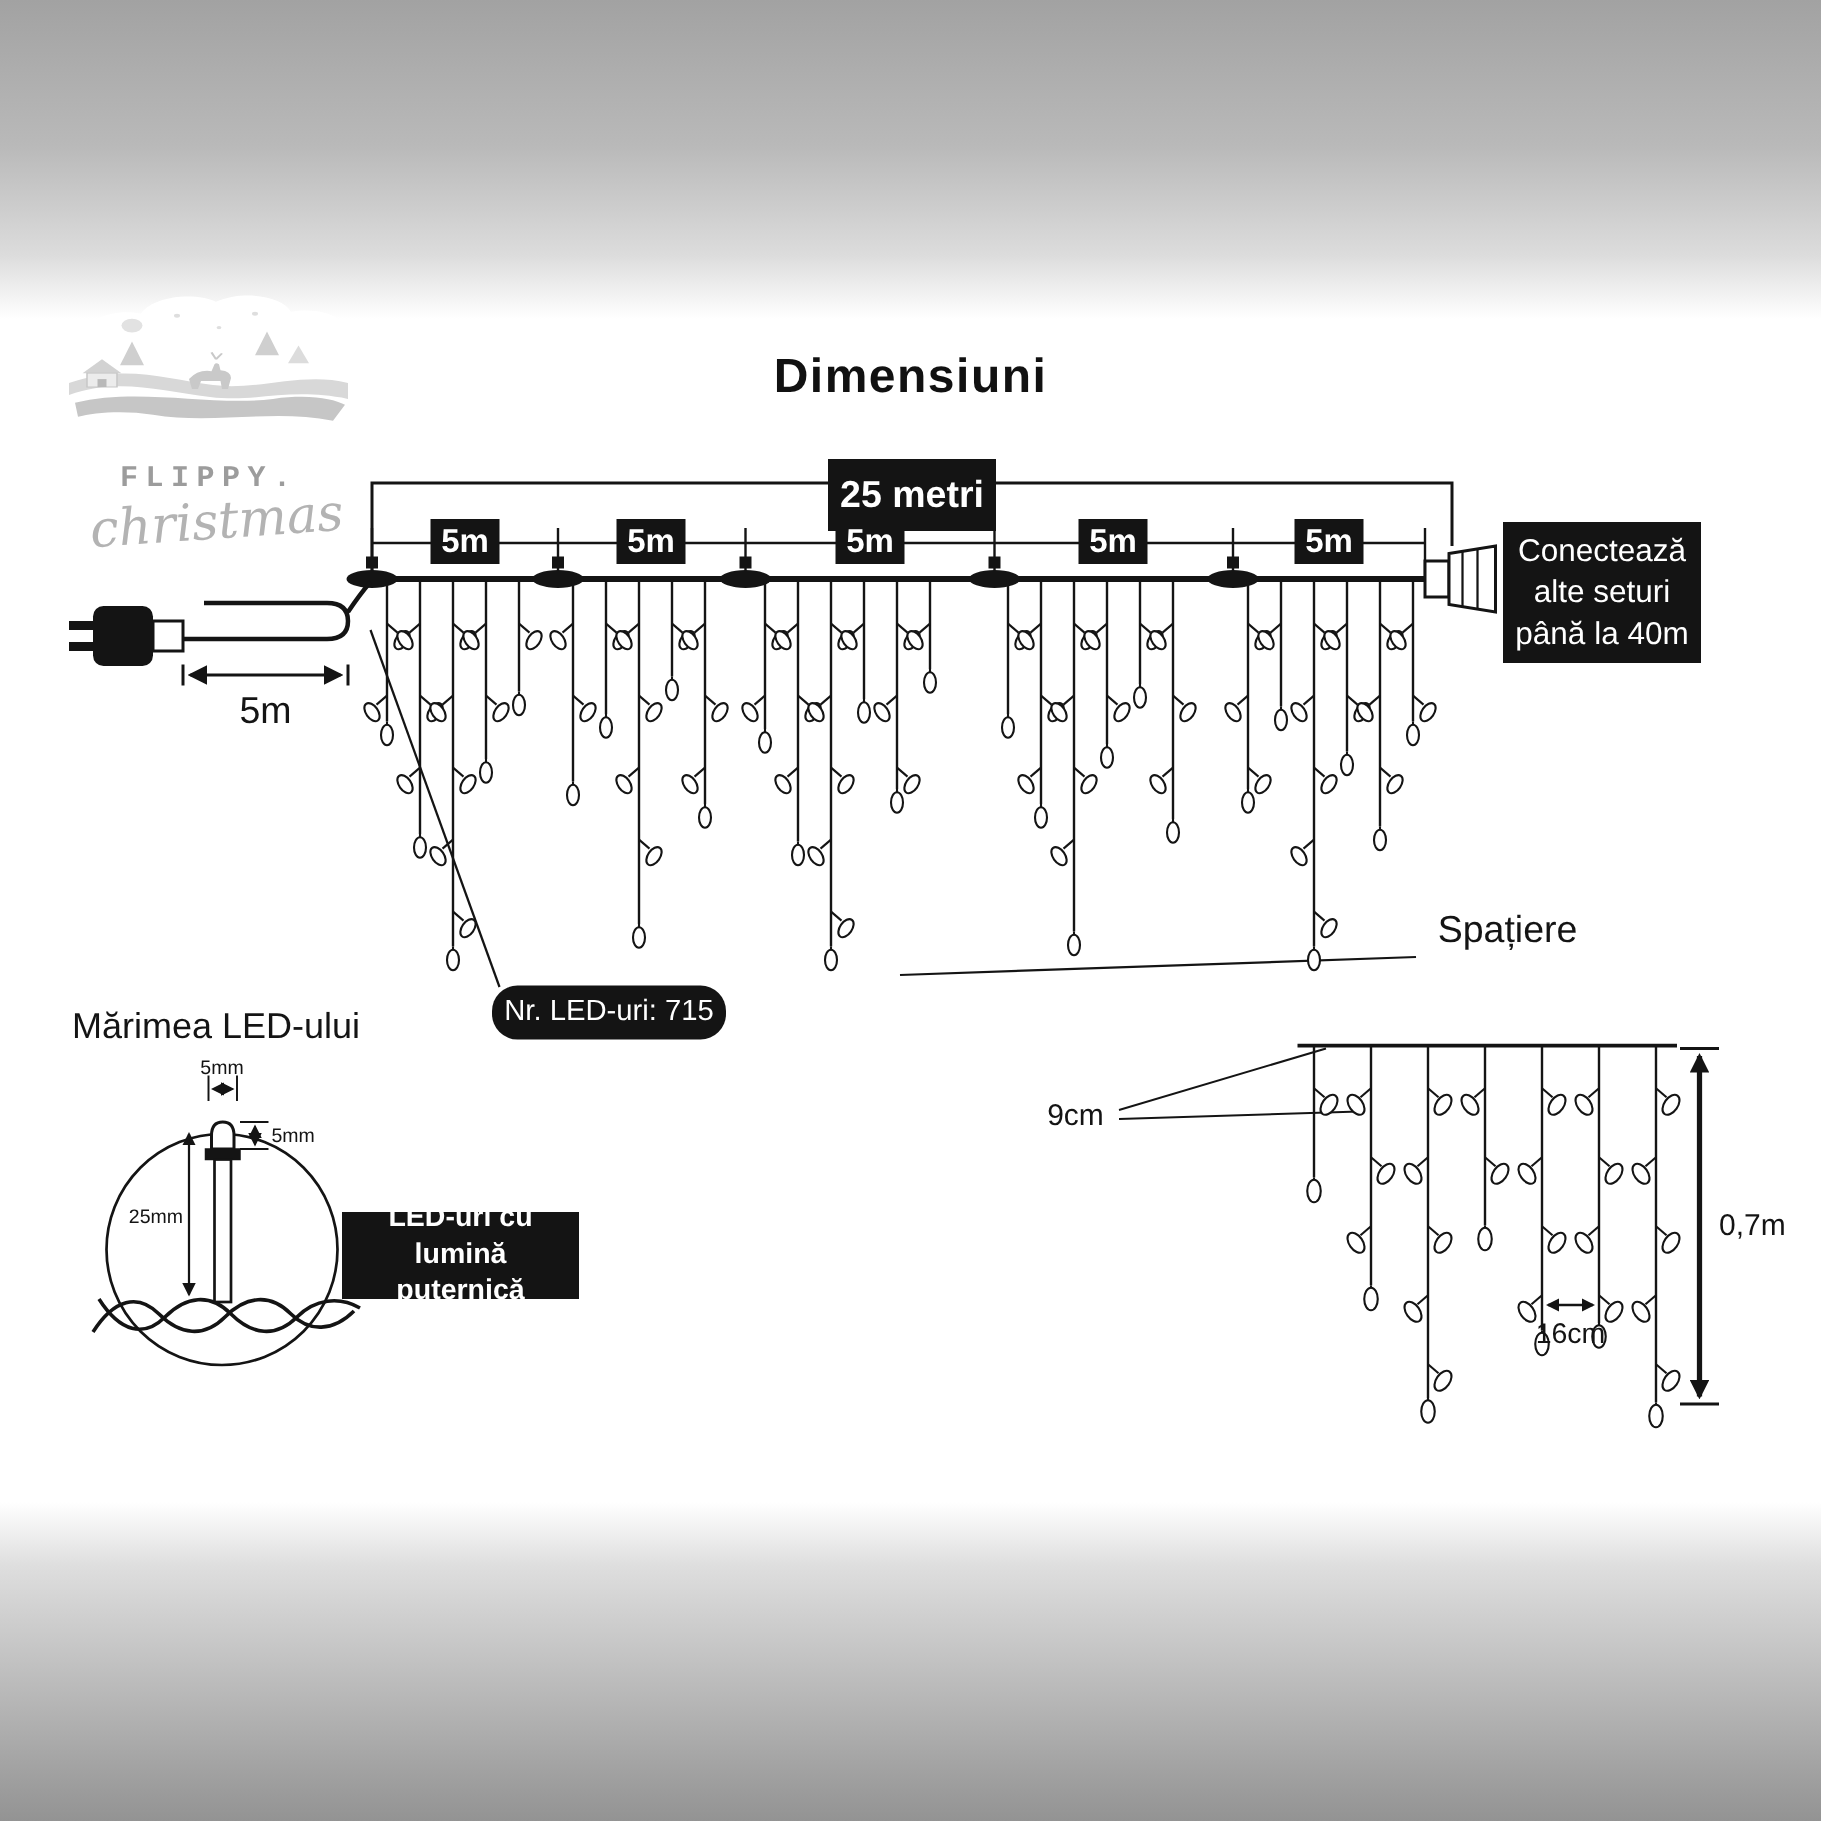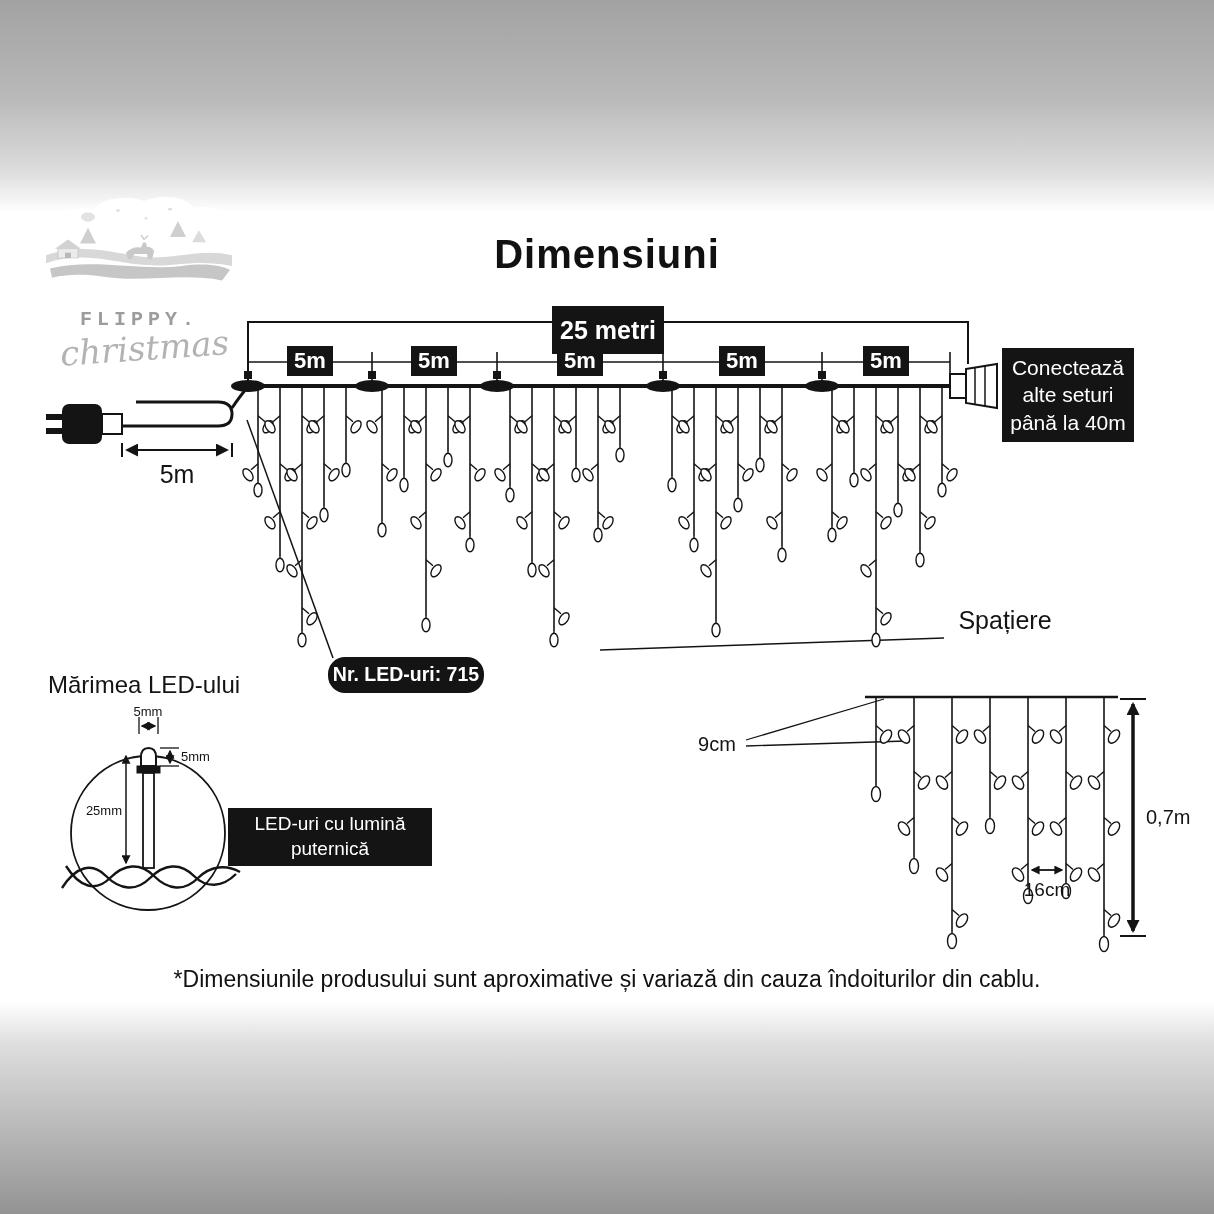--- a/index.html
+++ b/index.html
@@ -5,32 +5,32 @@
   html,body{margin:0;padding:0;}
   .canvas{
     position:relative;width:1214px;height:1214px;overflow:hidden;
     font-family:"Liberation Sans","DejaVu Sans",sans-serif;color:#141414;
     background:linear-gradient(180deg,#a2a2a2 0%,#b9b9b9 8%,#dcdcdc 14%,#ffffff 17.5%,#ffffff 82.5%,#dedede 86%,#b3b3b3 94%,#939393 100%);
   }
   svg.layer{position:absolute;left:0;top:0;}
   .abs{position:absolute;}
   .title{
     left:0;right:0;top:232px;text-align:center;
-    font-size:40px;font-weight:bold;letter-spacing:1px;color:#111;
+    font-size:32px;font-weight:bold;letter-spacing:1px;color:#111;
   }
   .box{
     position:absolute;background:#141414;color:#fff;
     display:flex;flex-direction:column;align-items:center;justify-content:center;
     text-align:center;line-height:1.3;
   }
   .box-25m{left:552px;top:306px;width:112px;height:48px;font-size:25px;font-weight:bold;}
   .box-5m{top:346px;width:46px;height:30px;font-size:22px;font-weight:bold;}
   .box-connect{left:1002px;top:348px;width:132px;height:94px;font-size:21px;font-weight:500;}
-  .box-ledcount{left:328px;top:657px;width:156px;height:36px;font-size:19.5px;font-weight:700;border-radius:17px;}
-  .box-callout{left:228px;top:808px;width:204px;height:58px;font-size:19px;font-weight:400;text-align:center;}
+  .box-ledcount{left:328px;top:657px;width:156px;height:36px;font-size:19.5px;font-weight:400;border-radius:17px;}
+  .box-callout{left:228px;top:808px;width:158px;height:58px;font-size:19px;font-weight:700;text-align:center;}
   .lead-label{left:147px;top:460px;width:60px;text-align:center;font-size:25px;}
   .heading-led{left:48px;top:671px;width:220px;text-align:left;font-size:24px;font-weight:500;}
   .heading-spacing{left:940px;top:606px;width:130px;text-align:center;font-size:25px;font-weight:500;}
   .small13{font-size:13px;}
   .lbl-bulb-w{left:128px;top:704px;width:40px;text-align:center;}
   .lbl-bulb-h{left:181px;top:749px;width:42px;text-align:left;}
   .lbl-total-h{left:78px;top:803px;width:44px;text-align:right;}
   .small20{font-size:20px;}
   .lbl-9cm{left:692px;top:733px;width:50px;text-align:center;}
   .lbl-16cm{left:1017px;top:879px;width:60px;text-align:center;font-size:19px;}
@@ -493,14 +493,13 @@
   <div class="box box-callout">
     <div>LED-uri cu lumină</div>
     <div>puternică</div>
   </div>
 
   <div class="abs heading-spacing">Spațiere</div>
   <div class="abs small20 lbl-9cm">9cm</div>
   <div class="abs lbl-16cm">16cm</div>
   <div class="abs small20 lbl-07m">0,7m</div>
 
-  <div class="abs footnote">*Dimensiunile produsului sunt aproximative și variază din cauza îndoiturilor din cablu.</div>
 </div>
 
 </body></html>

